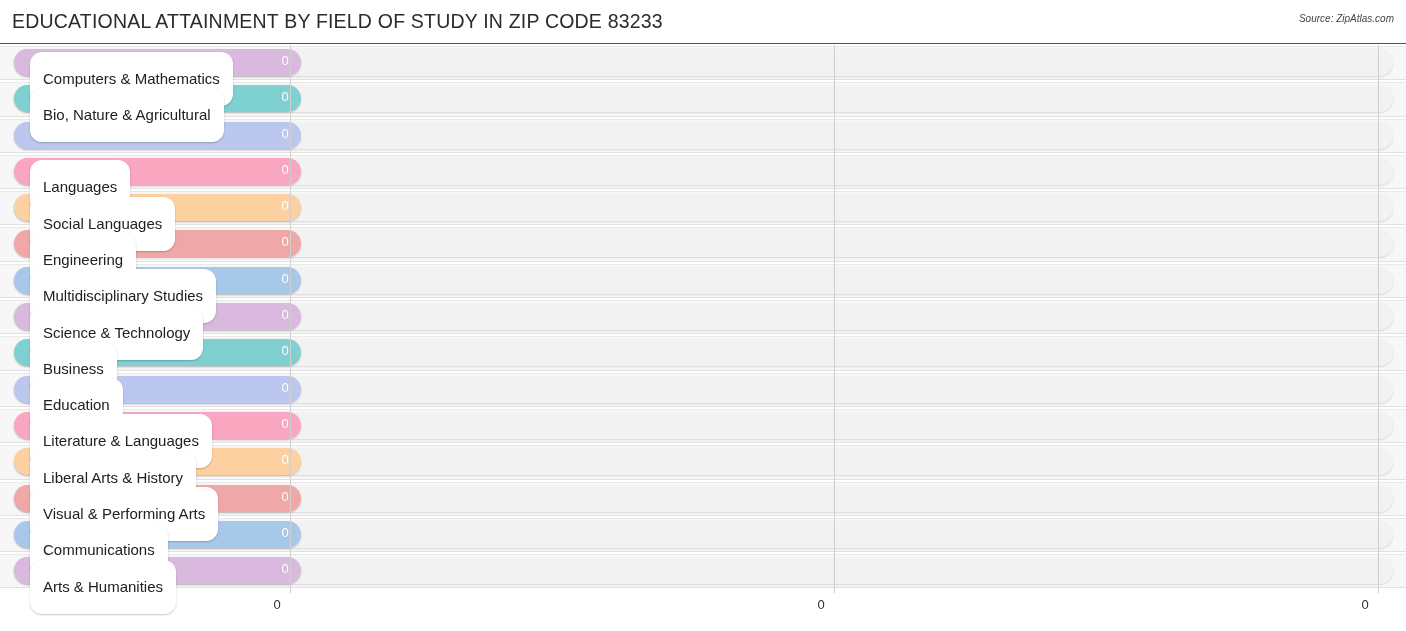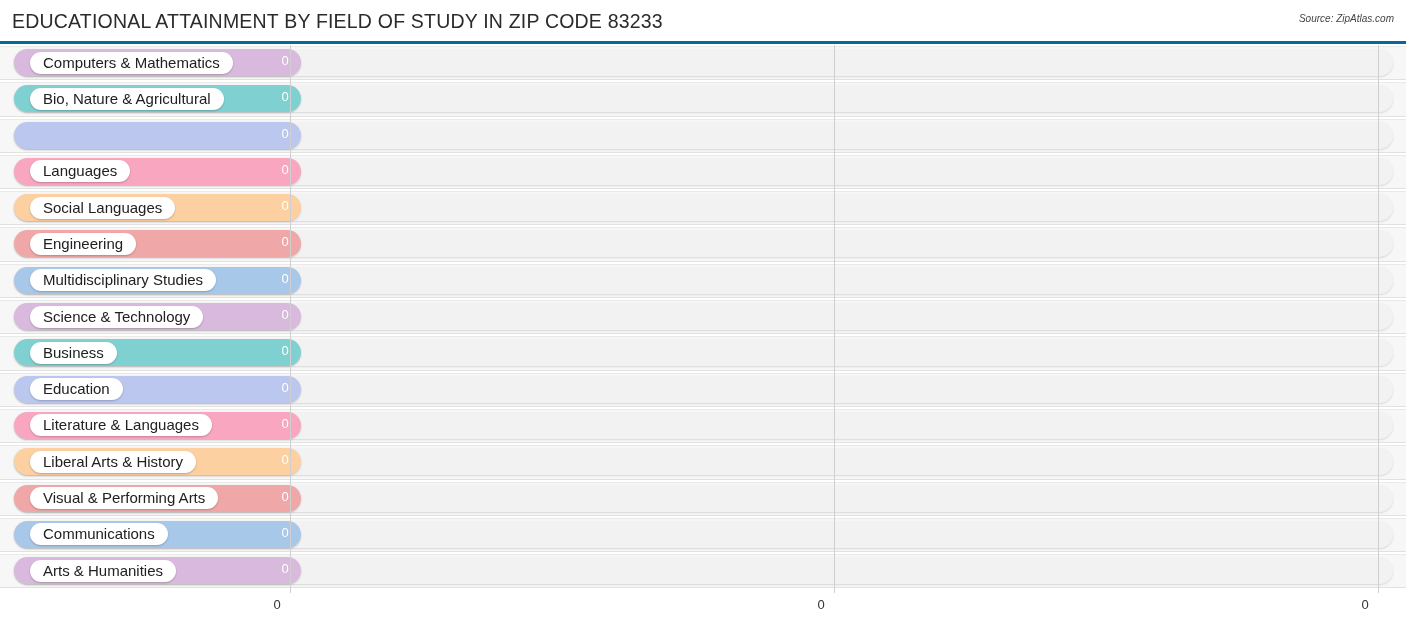--- a/index.html
+++ b/index.html
@@ -13,21 +13,21 @@
     font-family: "Liberation Sans", sans-serif;
     -webkit-font-smoothing: antialiased;
     overflow: hidden;
     position: relative;
   }
 
   
   .header {
     position: relative;
     height: 44px;
-    border-bottom: 3px solid #0369a1;
+    border-bottom: 1px solid #0369a1;
     box-sizing: border-box;
   }
   .page-title {
     position: absolute;
     left: 12px;
     top: 10px;
     font-size: 19.5px;
     letter-spacing: 0.2px;
     color: #2b2b2b;
     white-space: nowrap;
@@ -112,21 +112,21 @@
     z-index: 2;
   }
 
   
   .label-pill {
     position: absolute;
     left: 30px;
     top: 6.5px;
     height: 22px;
     line-height: 22px;
-    padding: 0 13px;
+    padding: 16px 13px;
     background: #ffffff;
     border-radius: 12px;
     font-size: 15px;
     color: #212121;
     white-space: nowrap;
     box-shadow: 0 1px 2px rgba(0,0,0,0.22);
     z-index: 4;
   }
 
   

